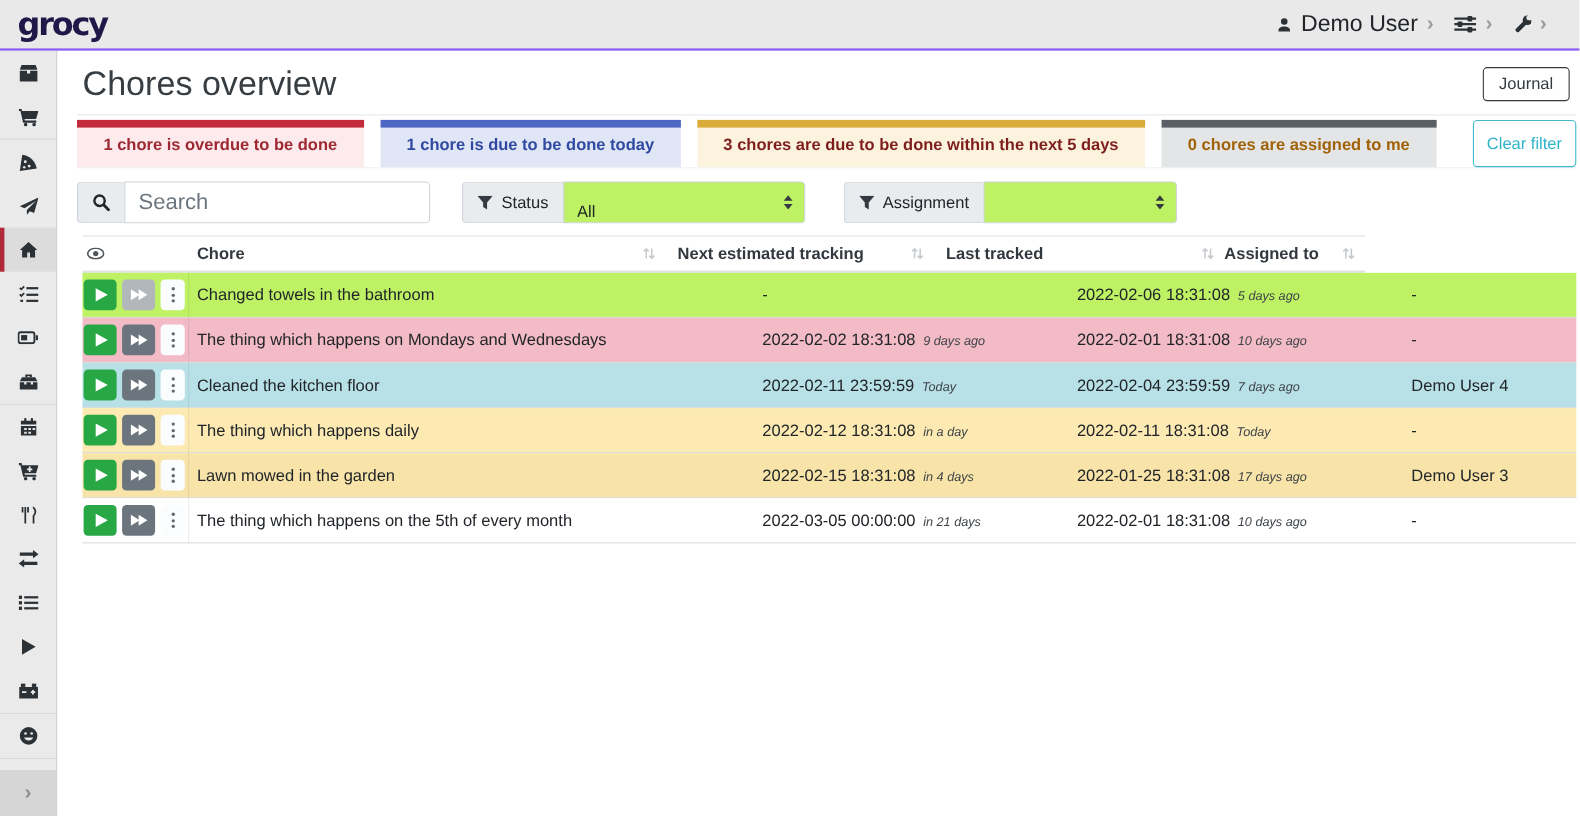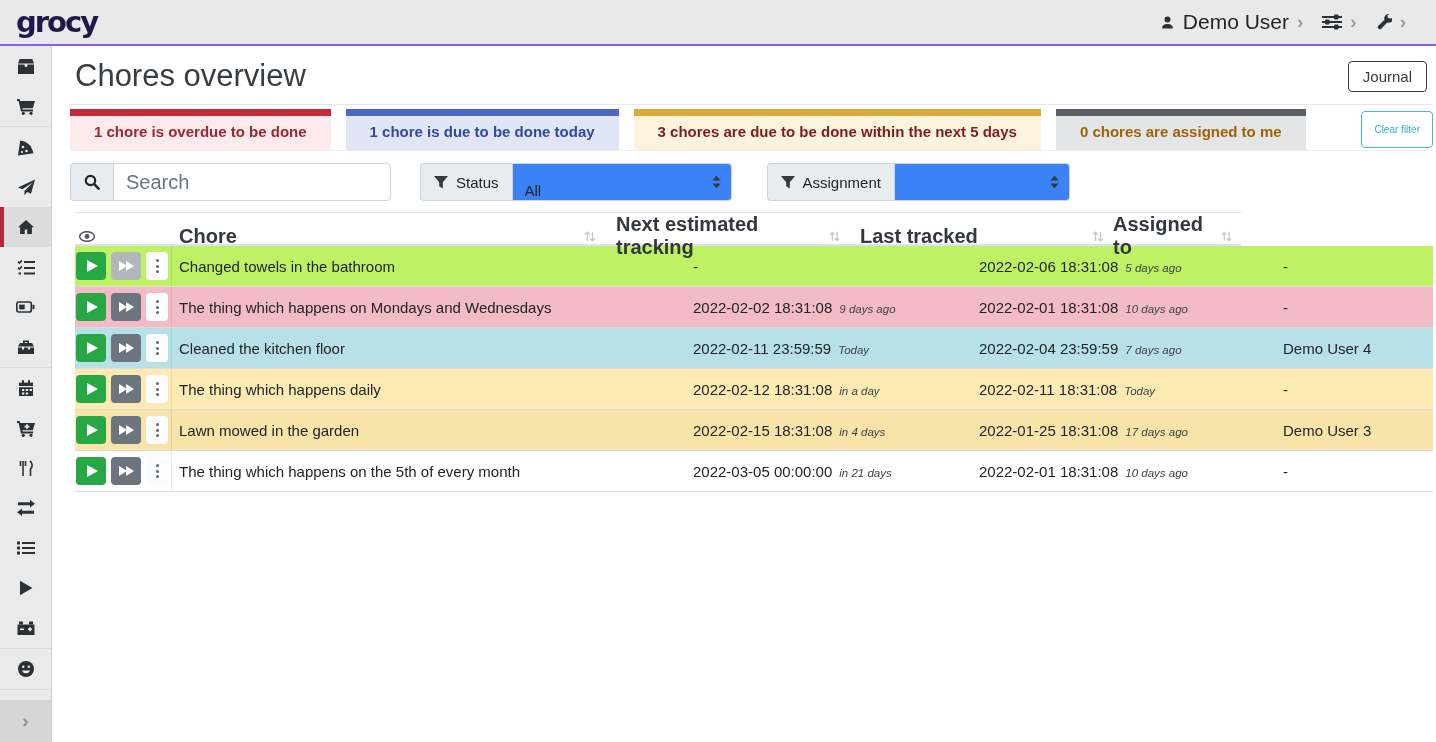--- a/index.html
+++ b/index.html
@@ -62,56 +62,56 @@
     border-top:7px solid; font-weight:bold; font-size:15px;
     padding:7px 24px 10px 24px; white-space:nowrap; cursor:pointer;
   }
   .banner-overdue  { border-color:#c22b3b; background:#fceaec; color:#9d2832; }
   .banner-today    { border-color:#4d68c2; background:#e0e6f6; color:#2f4aa0; }
   .banner-soon     { border-color:#d9ab39; background:#fbf3de; color:#7f1d1d; }
   .banner-assigned { border-color:#595f64; background:#e4e5e6; color:#a16207; }
   .btn-clear {
     margin-left:auto; align-self:center;
     background:#fff; border:1px solid #43b9cd; color:#2fb4c9;
-    border-radius:4px; padding:12px 12px; font-size:10px; cursor:pointer;
+    border-radius:4px; padding:12px 12px; font-size:15px; cursor:pointer;
     font-family:"Liberation Sans", sans-serif;
   }
 
   
   .filter-row { display:flex; align-items:center; padding-top:12px; }
   .input-group { display:flex; height:38px; }
   .ig-addon {
     background:#e9ecef; border:1px solid #ced4da; border-right:0;
     border-radius:4px 0 0 4px; display:flex; align-items:center; gap:8px;
     padding:0 13px; font-size:15px; color:#212529;
   }
   .search-input {
     width:278px; border:1px solid #ced4da; border-radius:0 4px 4px 0;
     padding:0 12px; font-size:20px; color:#495057; outline:none;
     font-family:"Liberation Sans", sans-serif;
   }
   .search-input::placeholder { color:#6c757d; }
   .select-wrap { position:relative; }
   .select-wrap select {
-    appearance:none; -webkit-appearance:none; height:38px; background:#3b82f6;
+    appearance:none; -webkit-appearance:none; height:38px; background:#bef264;
     border:1px solid #ced4da; border-radius:0 4px 4px 0;
     padding:17px 30px 0 12px; font-size:15px; color:#212529; outline:none;
     font-family:"Liberation Sans", sans-serif; cursor:pointer;
   }
   .select-arrows { position:absolute; right:11px; top:50%; transform:translateY(-50%); pointer-events:none; }
   .fg-status { margin-left:29px; }
   .fg-assignment { margin-left:35px; }
 
   
   .table { margin:11px 0 0 5px; }
   .thead {
     display:grid; grid-template-columns:97px 433px 244px 264px 128px;
     width:1166px; height:34px; align-items:center;
     border-top:1px solid #dee2e6; border-bottom:2px solid #dee2e6;
-    font-weight:bold; font-size:20px; color:#32383e;
+    font-weight:bold; font-size:15px; color:#32383e;
   }
   .th { display:flex; align-items:center; justify-content:space-between; padding-left:11px; cursor:pointer; }
   .th-chore { padding-left:7px; }
   .th-eye { justify-content:flex-start; padding-left:4px; }
   .sort-ic { margin-right:9px; opacity:.85; }
 
   .trow {
     display:grid; grid-template-columns:97px 521px 286px 304px 1fr;
     height:41px; align-items:center; border-bottom:1px solid #d9dde0;
     font-size:15px; color:#212529; cursor:default;

